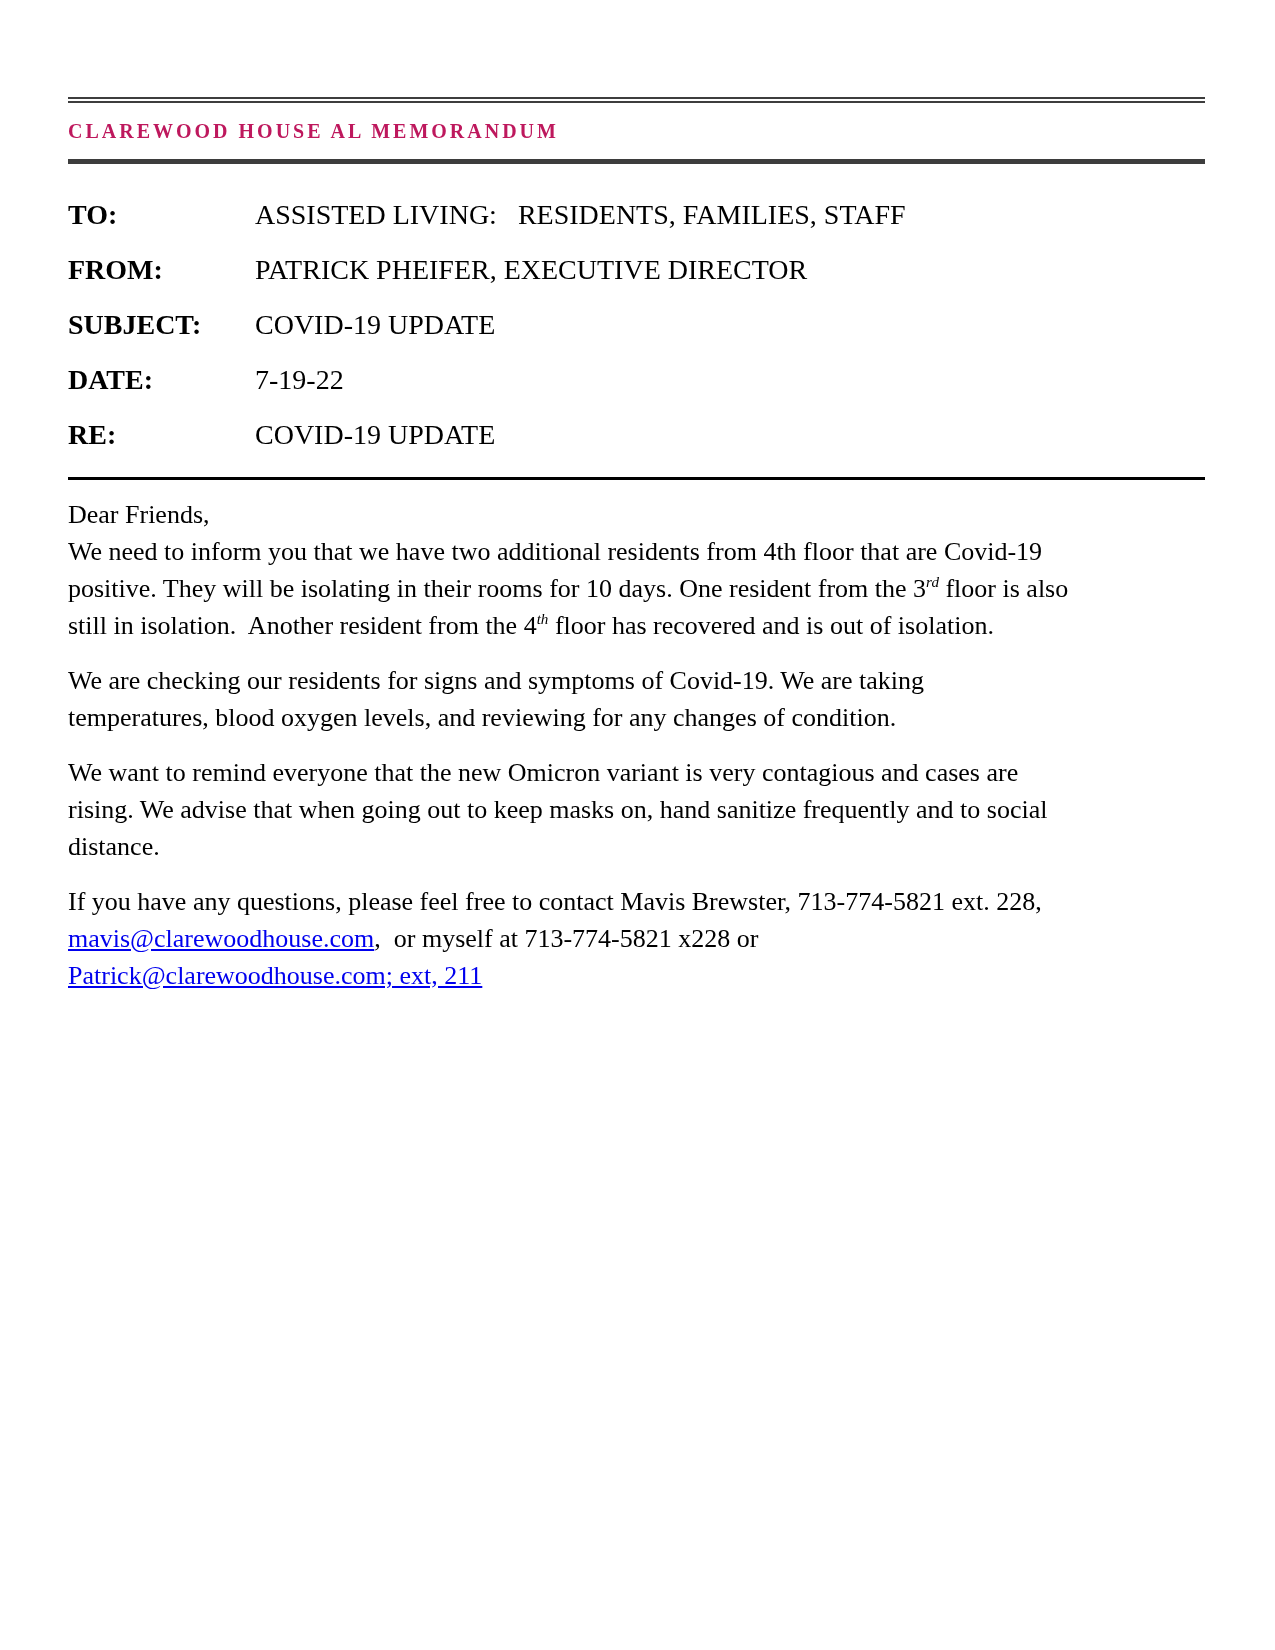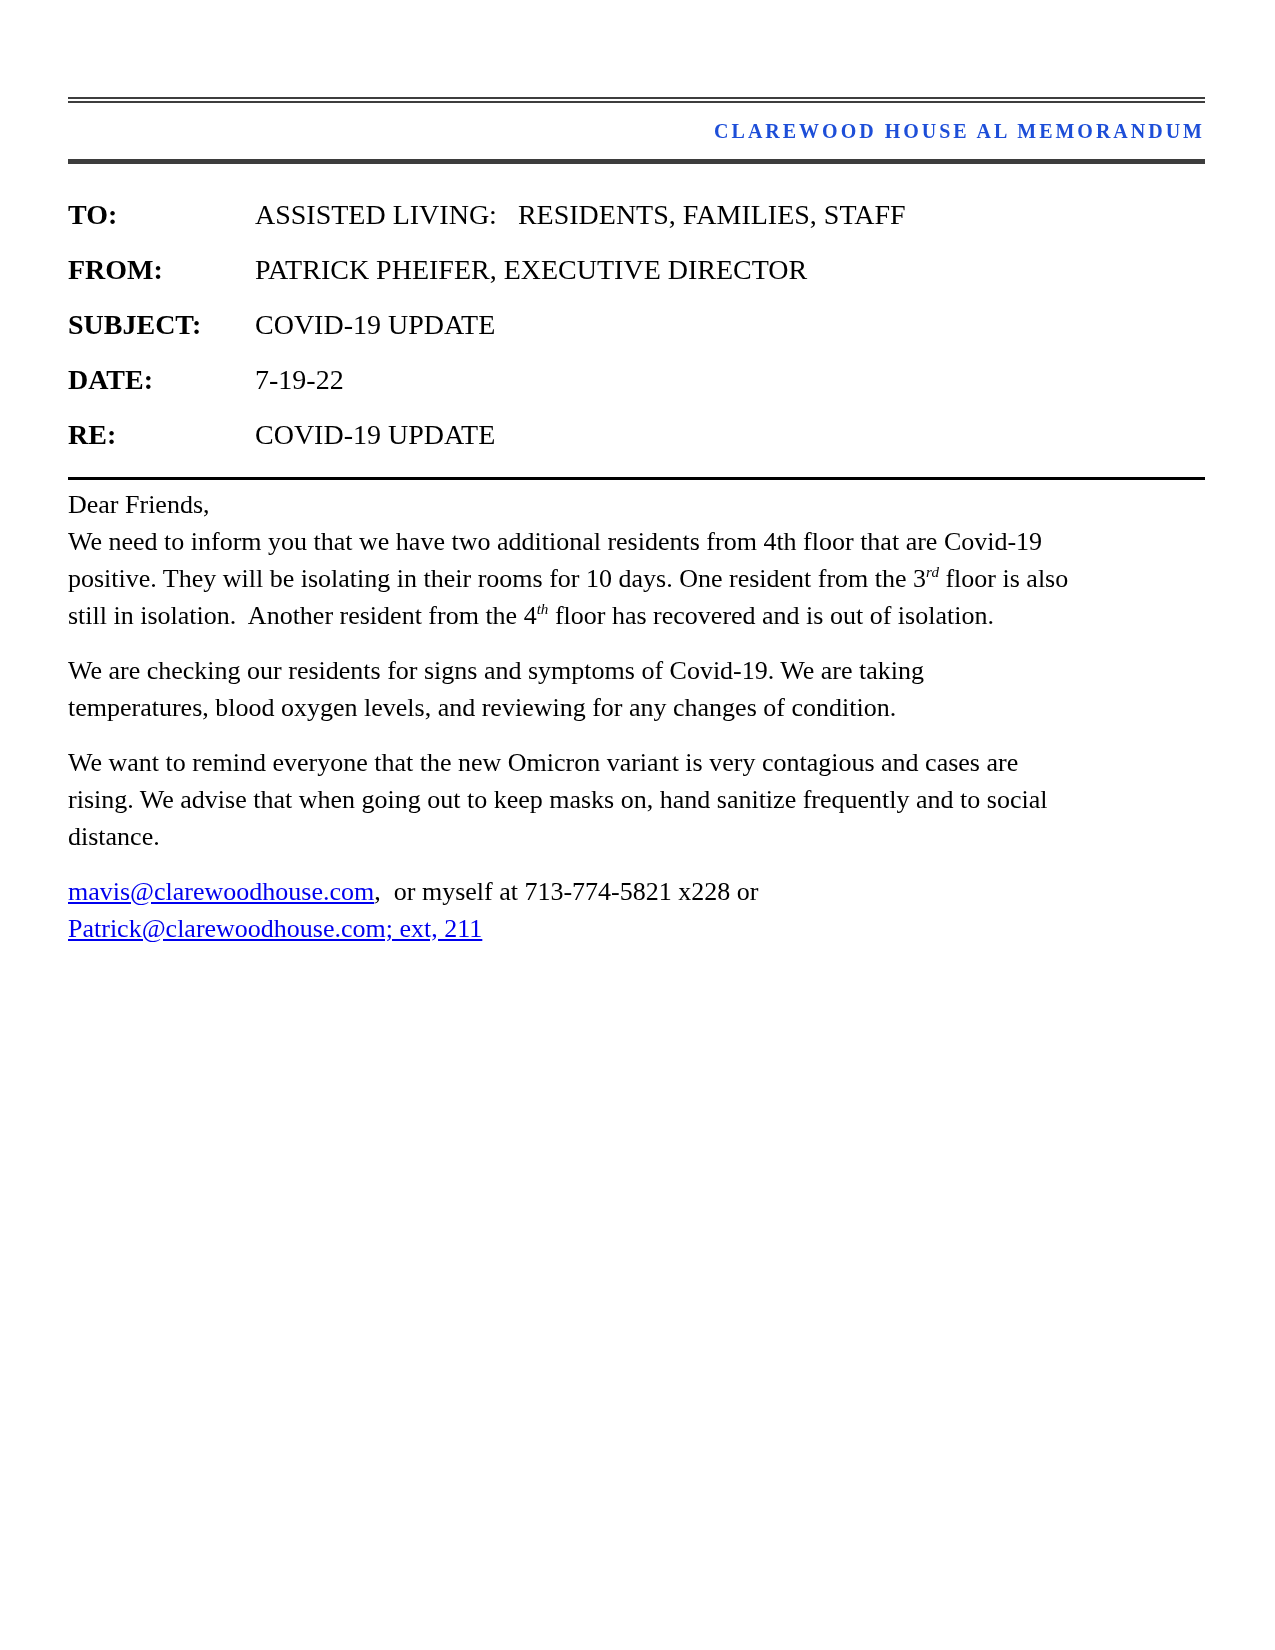--- a/index.html
+++ b/index.html
@@ -19,27 +19,27 @@
     height: 1650px;
   }
   
   .header-block { width: 1137px; }
   .rule-double {
     height: 2px;
     border-top: 2px solid var(--rule_gray, #3d3d3d);
     border-bottom: 2px solid var(--rule_gray, #3d3d3d);
   }
   .memo-title {
-    text-align: right;
+    text-align: left;
     font-weight: bold;
     font-size: 20px;
     line-height: 24px;
     letter-spacing: 3px;
     padding: 16px 0;
-    color: #1d4ed8;
+    color: #be185d;
   }
   .rule-thick {
     height: 5px;
     background: var(--rule_gray, #3d3d3d);
   }
   
   .memo-fields { margin-top: 38px; width: 1137px; }
   .memo-row {
     display: flex;
     font-size: 28px;
@@ -54,21 +54,21 @@
   .memo-value { white-space: pre; }
   .memo-rule {
     width: 1137px;
     height: 3px;
     background: var(--rule_black, #000000);
     margin-top: 24px;
   }
   
   .doc-body {
     width: 1180px;
-    margin-top: 6px;
+    margin-top: 16px;
     font-size: 26px;
     line-height: 37px;
   }
   .para { margin-top: 18px; }
   .para:first-child { margin-top: 0; }
   .line { white-space: pre; }
   sup {
     font-size: 58%;
     line-height: 0;
     vertical-align: super;
@@ -126,19 +126,20 @@
         <div class="para">
           <div class="line"><span>We are checking our residents for signs and symptoms of Covid-19. We are taking</span></div>
           <div class="line"><span>temperatures, blood oxygen levels, and reviewing for any changes of condition.</span></div>
         </div>
         <div class="para">
           <div class="line"><span>We want to remind everyone that the new Omicron variant is very contagious and cases are</span></div>
           <div class="line"><span>rising. We advise that when going out to keep masks on, hand sanitize frequently and to social</span></div>
           <div class="line"><span>distance.</span></div>
         </div>
         <div class="para">
+          <div class="line"><span>If you have any questions, please feel free to contact Mavis Brewster, 713-774-5821 ext. 228,</span></div>
           <div class="line"><a class="doc-link" href="#">mavis@clarewoodhouse.com</a><span>,  or myself at 713-774-5821 x228 or</span></div>
           <div class="line"><a class="doc-link" href="#">Patrick@clarewoodhouse.com; ext, 211</a></div>
         </div>
       </div>
   </div>
 
 </div>
 
 </body></html>

